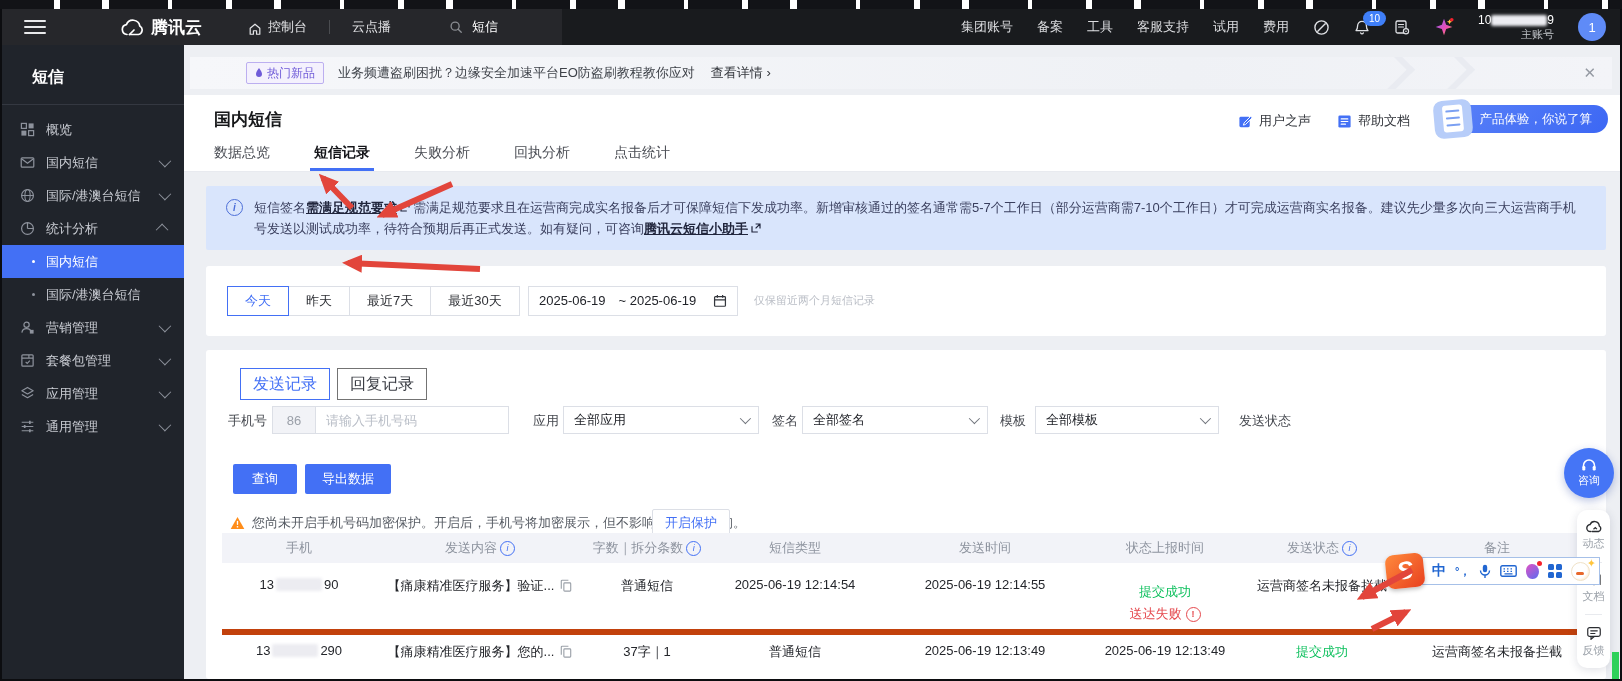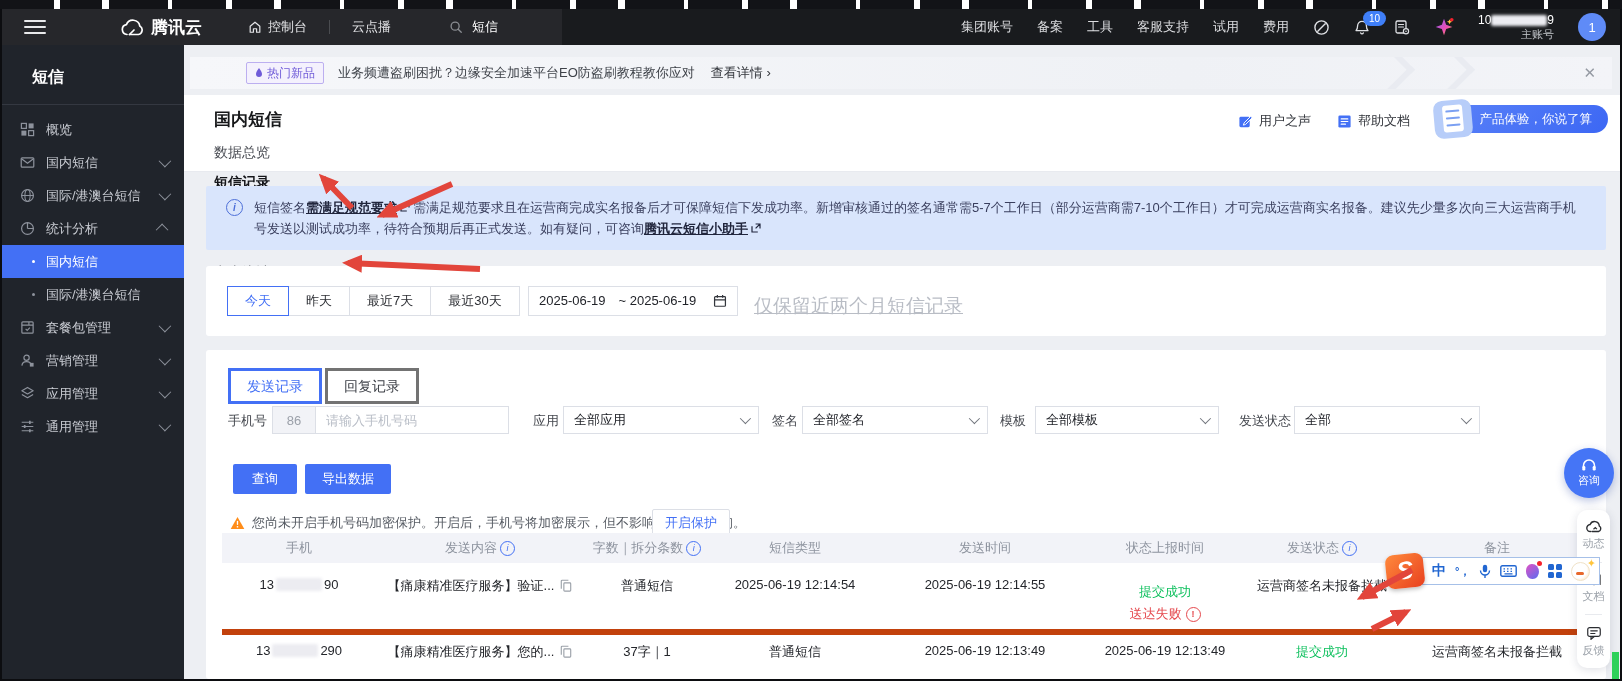--- a/index.html
+++ b/index.html
@@ -13,21 +13,21 @@
     background-image:repeating-linear-gradient(90deg,#121317 0 54px,#ffffff 54px 60px,#121317 60px 102px,#ffffff 102px 109px,#121317 109px 168px,#ffffff 168px 172px);}
   .green-artifact{left:1612px;top:652px;width:7px;height:27px;background:#2ed15a;z-index:96;}
   
   .topbar{left:2px;top:9px;width:1618px;height:36px;z-index:10;color:#e8e9eb;
     background:linear-gradient(90deg,#26272b 0,#26272b 560px,#191b1e 560px,#191b1e 100%);
     display:flex;align-items:center;font-size:13px;}
   .tb-left{display:flex;align-items:center;gap:0;}
   .burger{width:22px;height:14px;margin-left:22px;display:flex;flex-direction:column;justify-content:space-between;cursor:pointer;}
   .burger i{display:block;height:2px;background:#e8e9eb;border-radius:1px;}
   .brand{display:flex;align-items:center;gap:7px;margin-left:74px;font-size:17px;font-weight:bold;color:#fff;}
-  .tb-item{display:flex;align-items:center;gap:6px;margin-left:46px;color:#e3e4e7;cursor:pointer;}
+  .tb-item{display:flex;align-items:flex-end;gap:6px;margin-left:46px;color:#e3e4e7;cursor:pointer;}
   .tb-div{width:1px;height:14px;background:#4a4c50;margin-left:22px;}
   .tb-prod{margin-left:22px;color:#e3e4e7;cursor:pointer;}
   .tb-search{display:flex;align-items:center;gap:9px;margin-left:58px;color:#fff;cursor:text;}
   .tb-right{margin-left:auto;display:flex;align-items:center;gap:24px;padding-right:14px;}
   .tb-link{color:#dcdde0;cursor:pointer;white-space:nowrap;}
   .tb-ico{position:relative;display:flex;align-items:center;cursor:pointer;}
   .badge{position:absolute;top:-8px;left:9px;min-width:17px;height:15px;border-radius:8px;background:#3f7ff8;
          color:#fff;font-size:10px;line-height:15px;text-align:center;padding:0 3px;}
   .acct{text-align:right;line-height:14px;color:#fff;font-size:12px;}
   .acct .role{color:#c6c9ce;font-size:11px;}
@@ -60,44 +60,44 @@
   
   .pagehead{left:184px;top:95px;width:1436px;height:76px;background:#fff;border-bottom:1px solid #e8eaef;z-index:4;}
   .pg-title{position:absolute;left:30px;top:13px;font-size:17px;font-weight:bold;color:#17181a;}
   .pg-right{position:absolute;right:210px;top:17px;display:flex;align-items:center;gap:26px;font-size:13px;color:#33363c;}
   .pg-link{display:flex;align-items:center;gap:6px;cursor:pointer;}
   .pill{position:absolute;right:12px;top:10px;height:28px;border-radius:15px;padding:0 16px 0 42px;
         background:linear-gradient(135deg,#5a82f8,#3c67f4);color:#fff;font-size:12.5px;display:flex;align-items:center;cursor:pointer;}
   .pill-illus{position:absolute;left:-4px;top:-5px;width:38px;height:38px;background:#b7cdf9;border-radius:9px;transform:rotate(-5deg);}
   .pill-card{position:absolute;left:9px;top:5px;width:20px;height:27px;background:#fff;border-radius:3px;}
   .pill-card i{display:block;height:2px;background:#7ba0f2;margin:5px 3px 0 3px;border-radius:1px;}
-  .tabs{position:absolute;left:30px;bottom:0;display:flex;height:34px;font-size:14px;color:#4a4d54;flex-direction:column;}
+  .tabs{position:absolute;left:30px;bottom:0;display:flex;height:34px;font-size:14px;color:#4a4d54;}
   .tab{margin-right:44px;cursor:pointer;position:relative;line-height:30px;}
   .tab-active{color:#15161a;font-weight:bold;}
   .tab-active::after{content:"";position:absolute;left:-4px;right:-4px;bottom:0;height:3px;background:#4370f5;}
   
   .notice{left:206px;top:186px;width:1400px;height:64px;background:#d9e5fc;border-radius:2px;z-index:4;
           font-size:13px;line-height:21px;color:#3a3f5e;box-sizing:border-box;padding:11px 24px 0 48px;}
   .notice-ic{position:absolute;left:20px;top:13px;width:15px;height:15px;border:1.4px solid #4d6fd8;border-radius:50%;
              color:#4d6fd8;font-size:10px;line-height:15px;text-align:center;font-style:italic;font-weight:bold;}
   .nlink{font-weight:bold;text-decoration:underline;color:#20253c;cursor:pointer;}
   .extlink{display:inline-block;margin:0 3px;color:#20253c;}
   
   .card{background:#fff;border-radius:3px;z-index:4;}
   .card1{left:206px;top:266px;width:1400px;height:70px;}
   .card2{left:206px;top:350px;width:1400px;height:329px;}
   .qgroup{position:absolute;left:22px;top:20px;display:flex;}
   .qbtn{height:28px;line-height:28px;padding:0 17px;border:1px solid #dcdfe6;background:#fff;font-size:13px;color:#2f3136;margin-left:-1px;cursor:pointer;}
   .qbtn-active{border-color:#4370f5;color:#4370f5;position:relative;z-index:2;}
   .datebox{position:absolute;left:322px;top:20px;width:188px;height:28px;border:1px solid #dcdfe6;background:#fff;
            display:flex;align-items:center;justify-content:space-between;padding:0 10px;font-size:13px;color:#212329;cursor:pointer;}
-  .hint{position:absolute;left:548px;top:27px;font-size:19px;color:#b9bdc5;text-decoration:underline;}
-  
-  .rtab{position:absolute;top:18px;width:88px;height:30px;line-height:30px;text-align:center;font-size:14px;
-        border:3px solid #737373;background:#fff;color:#3a3d44;cursor:pointer;}
+  .hint{position:absolute;left:548px;top:27px;font-size:11px;color:#b9bdc5;}
+  
+  .rtab{position:absolute;top:18px;width:88px;height:30px;line-height:30px;text-align:center;font-size:16px;
+        border:1px solid #737373;background:#fff;color:#3a3d44;cursor:pointer;margin-left:12px;}
   .rtab-active{border-color:#4370f5;color:#4370f5;z-index:2;}
   .flabel{position:absolute;top:56px;height:30px;line-height:30px;font-size:13px;color:#45484f;}
   .sel{position:absolute;top:56px;height:28px;border:1px solid #dcdfe6;background:#fff;display:flex;align-items:center;
        justify-content:space-between;padding:0 10px;font-size:13px;color:#212329;cursor:pointer;box-sizing:border-box;}
   .sel .chev{width:7px;height:7px;border-right:1.4px solid #70747c;border-bottom:1.4px solid #70747c;transform:rotate(45deg) translateY(-2px);}
   .prefixbox{position:absolute;left:66px;top:56px;width:44px;height:28px;background:#f2f3f7;border:1px solid #dcdfe6;
              text-align:center;line-height:28px;font-size:13px;color:#9ba0a9;box-sizing:border-box;}
   .phoneinput{position:absolute;left:109px;top:56px;width:194px;height:28px;border:1px solid #dcdfe6;box-sizing:border-box;
               padding:0 10px;font-size:13px;color:#212329;outline:none;font-family:inherit;}
   .phoneinput::placeholder{color:#b9bec7;}
@@ -287,37 +287,37 @@
       <span class="dot"></span>
       <span class="lb" style="margin-left:0;">国内短信</span>
     </div>
     <div class="sb-item sb-sub">
       <span class="dot"></span>
       <span class="lb" style="margin-left:0;">国际/港澳台短信</span>
     </div>
     <div class="sb-item">
       <span class="ic">
           <svg width="15" height="15" viewBox="0 0 16 16">
+            <circle cx="7" cy="5" r="2.8" fill="none" stroke="#8d929c" stroke-width="1.3"></circle>
+            <path d="M2 13.5c.4-2.8 2.4-4.2 5-4.2s4.6 1.4 5 4.2" fill="none" stroke="#8d929c" stroke-width="1.3"></path>
+            <rect x="10.5" y="10.5" width="4" height="4" fill="#8d929c"></rect>
+          </svg>
+        </span>
+      <span class="lb">营销管理</span>
+      <span class="chev chev-down"></span>
+    </div>
+    <div class="sb-item">
+      <span class="ic">
+          <svg width="15" height="15" viewBox="0 0 16 16">
             <rect x="2" y="2" width="12" height="12" rx="1" fill="none" stroke="#8d929c" stroke-width="1.3"></rect>
             <path d="M2 5.5h12M9.5 5.5V2" stroke="#8d929c" stroke-width="1.2"></path>
             <path d="M6 9.5l1.7 1.7 2.8-3" fill="none" stroke="#8d929c" stroke-width="1.2"></path>
           </svg>
         </span>
       <span class="lb">套餐包管理</span>
-      <span class="chev chev-down"></span>
-    </div>
-    <div class="sb-item">
-      <span class="ic">
-          <svg width="15" height="15" viewBox="0 0 16 16">
-            <circle cx="7" cy="5" r="2.8" fill="none" stroke="#8d929c" stroke-width="1.3"></circle>
-            <path d="M2 13.5c.4-2.8 2.4-4.2 5-4.2s4.6 1.4 5 4.2" fill="none" stroke="#8d929c" stroke-width="1.3"></path>
-            <rect x="10.5" y="10.5" width="4" height="4" fill="#8d929c"></rect>
-          </svg>
-        </span>
-      <span class="lb">营销管理</span>
       <span class="chev chev-down"></span>
     </div>
     <div class="sb-item">
       <span class="ic">
           <svg width="15" height="15" viewBox="0 0 16 16">
             <path d="M8 1.5 14 5 8 8.5 2 5Z" fill="none" stroke="#8d929c" stroke-width="1.3" stroke-linejoin="round"></path>
             <path d="M2 9l6 3.5L14 9" fill="none" stroke="#8d929c" stroke-width="1.3" stroke-linejoin="round"></path>
           </svg>
         </span>
       <span class="lb">应用管理</span>
@@ -434,24 +434,20 @@
         <span class="chev"></span>
       </div>
 
     <span class="flabel" style="left:794px;">模板</span>
     <div class="sel" style="left:829px;width:184px;">
         <span>全部模板</span>
         <span class="chev"></span>
       </div>
 
     <span class="flabel" style="left:1033px;">发送状态</span>
-    <div class="sel" style="left:1088px;width:186px;">
-        <span>全部</span>
-        <span class="chev"></span>
-      </div>
 
     <button class="btn" style="left:27px;width:64px;">查询</button>
     <button class="btn" style="left:99px;width:86px;">导出数据</button>
 
     <div class="warn-row">
       <svg width="15" height="14" viewBox="0 0 16 15" style="margin-right:7px;">
           <path d="M8 1 15.3 13.8H.7Z" fill="#ff8d1a"></path>
           <rect x="7.3" y="5.2" width="1.4" height="4.4" rx=".7" fill="#fff"></rect>
           <circle cx="8" cy="11.5" r=".9" fill="#fff"></circle>
         </svg>

